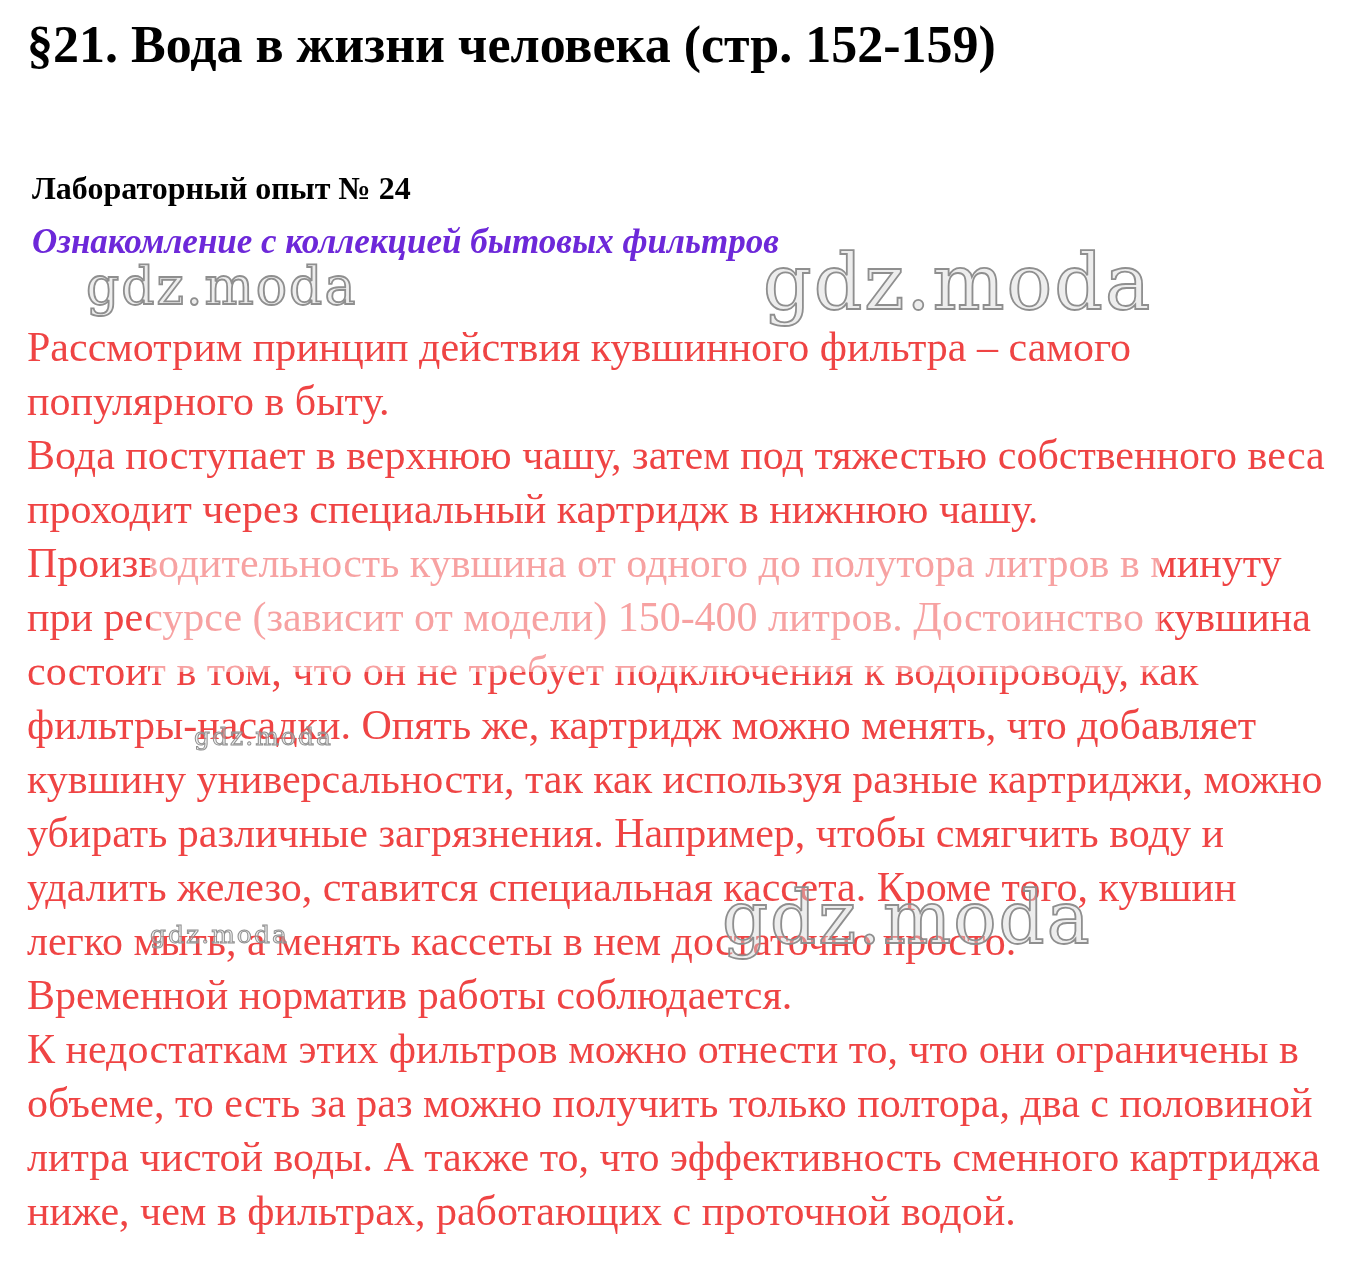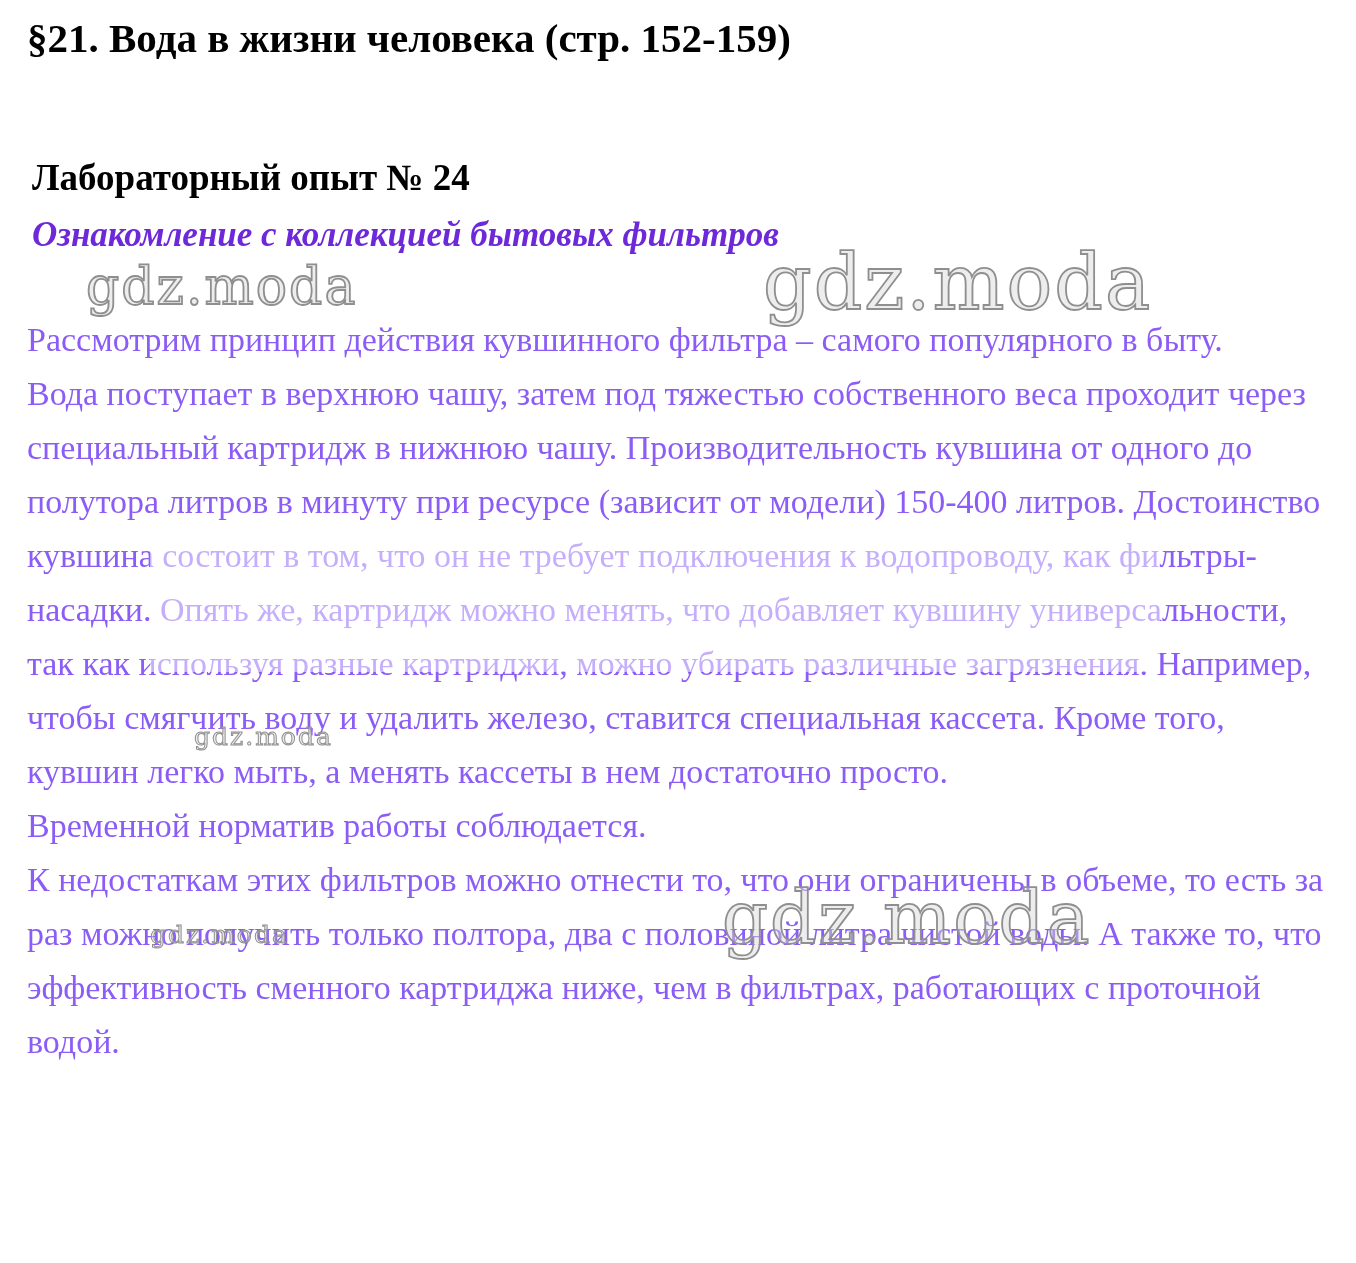--- a/index.html
+++ b/index.html
@@ -13,47 +13,47 @@
   }
   .page {
     position: relative;
     width: 1356px;
     height: 1263px;
     overflow: hidden;
     background: #ffffff;
   }
   .page-title {
     margin: 14px 26px 0 27px;
-    font-size: 41px;
+    font-size: 52px;
     font-weight: bold;
     line-height: 1.2;
     color: #000000;
   }
   .section-heading {
     margin: 92px 26px 0 32px;
-    font-size: 37px;
+    font-size: 32px;
     font-weight: bold;
     line-height: 1.25;
     color: #000000;
   }
   .section-subheading {
     margin: 12px 26px 0 32px;
     font-size: 35px;
     font-weight: bold;
     font-style: italic;
     line-height: 1.25;
     color: #6d28d9;
   }
   .body-text {
     position: relative;
     z-index: 1;
     margin: 56px 26px 0 27px;
-    font-size: 34px;
+    font-size: 42px;
     line-height: 54px;
-    color: #8b5cf6;
+    color: #ef4444;
   }
   .body-text p { margin: 0; }
   .wm {
     position: absolute;
     font-family: "DejaVu Serif", serif;
     font-weight: normal;
     letter-spacing: 2px;
     color: rgba(215, 215, 215, 0.45);
     -webkit-text-stroke: 1.8px #8f8f8f;
     z-index: 3;

